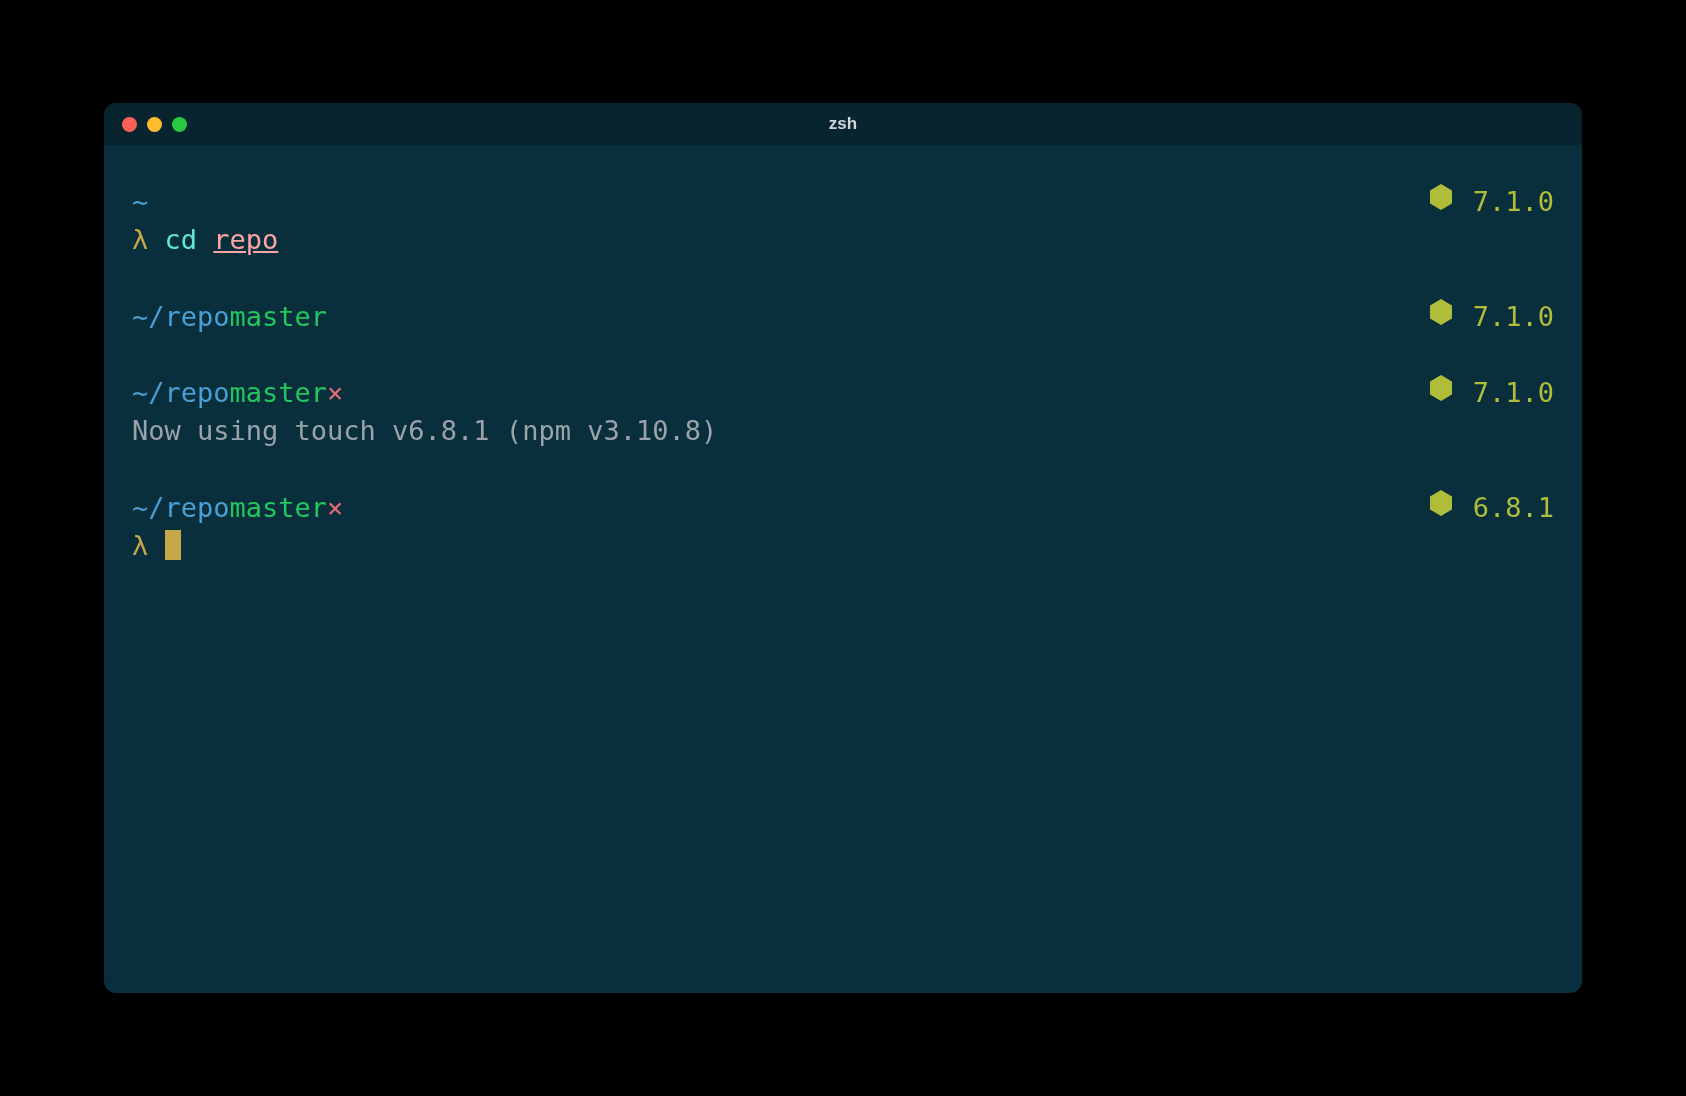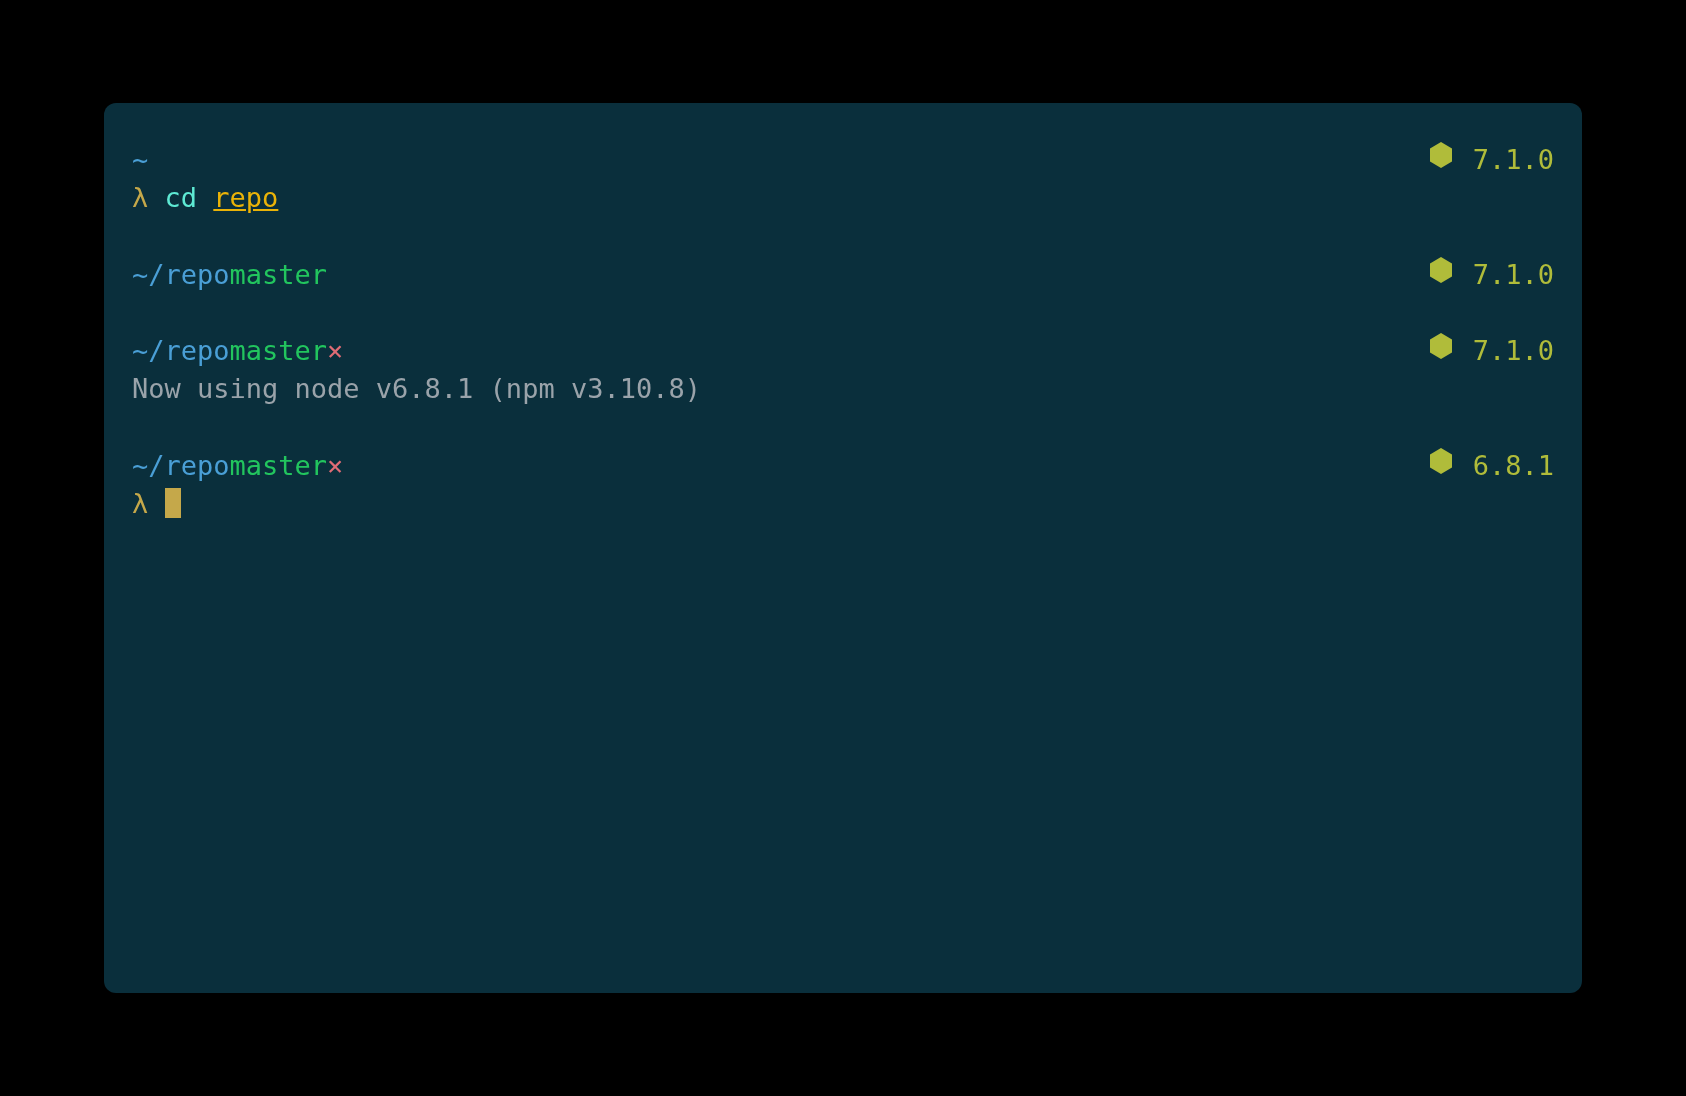--- a/index.html
+++ b/index.html
@@ -79,38 +79,46 @@
     .hex-icon {
       width: 24px;
       height: 28px;
       display: inline-block;
     }
     .path { color: #4a9fd6; }
     .branch { color: #22c55e; }
     .dirty { color: #e06c75; }
     .lambda { color: #c5a84a; }
     .cmd-yellow { color: #5eead4; }
-    .cmd-gray { color: #eab308; }
+    .cmd-gray { color: #fca5a5; }
     .output { color: #9aa3aa; }
     .version { color: #b0bc3a; }
     .underline { text-decoration: underline; }
     .cursor-block {
       display: inline-block;
       width: 16px;
       height: 30px;
       background: #c5a84a;
       vertical-align: middle;
       margin-bottom: 4px;
     }
     .pre { white-space: pre; }
   </style>
 </head>
 <body>
 
 <div class="terminal-window">
+  <div class="title-bar">
+    <div class="traffic-lights">
+      <div class="traffic-light tl-red"></div>
+      <div class="traffic-light tl-yellow"></div>
+      <div class="traffic-light tl-green"></div>
+    </div>
+    <div class="title-text">zsh</div>
+  </div>
 
   <div class="terminal-body">
 
     <div class="block">
       <div class="status-line">
         <div class="left-status pre"><span class="path">~</span></div>
         <div class="right-status">
           <span>
             <svg class="hex-icon" viewBox="0 0 24 28">
                 <polygon points="12,1 23,7.5 23,20.5 12,27 1,20.5 1,7.5" fill="#b0bc3a"></polygon>
@@ -141,21 +149,21 @@
         <div class="left-status pre"><span class="path">~/repo</span> <span class="branch">master</span> <span class="dirty">×</span></div>
         <div class="right-status">
           <span>
             <svg class="hex-icon" viewBox="0 0 24 28">
                 <polygon points="12,1 23,7.5 23,20.5 12,27 1,20.5 1,7.5" fill="#b0bc3a"></polygon>
               </svg>
           </span>
           <span class="version">7.1.0</span>
         </div>
       </div>
-      <div class="output pre">Now using node v6.8.1 (npm v3.10.8)</div>
+      <div class="output pre">Now using touch v6.8.1 (npm v3.10.8)</div>
     </div>
 
     <div class="block">
       <div class="status-line">
         <div class="left-status pre"><span class="path">~/repo</span> <span class="branch">master</span> <span class="dirty">×</span></div>
         <div class="right-status">
           <span>
             <svg class="hex-icon" viewBox="0 0 24 28">
                 <polygon points="12,1 23,7.5 23,20.5 12,27 1,20.5 1,7.5" fill="#b0bc3a"></polygon>
               </svg>

